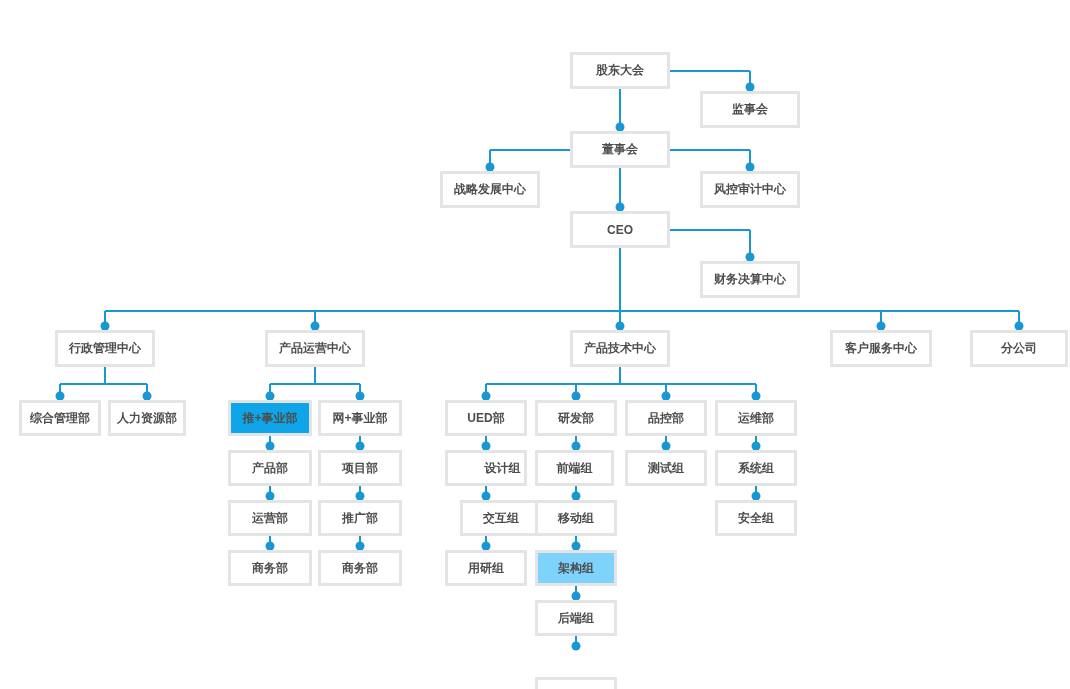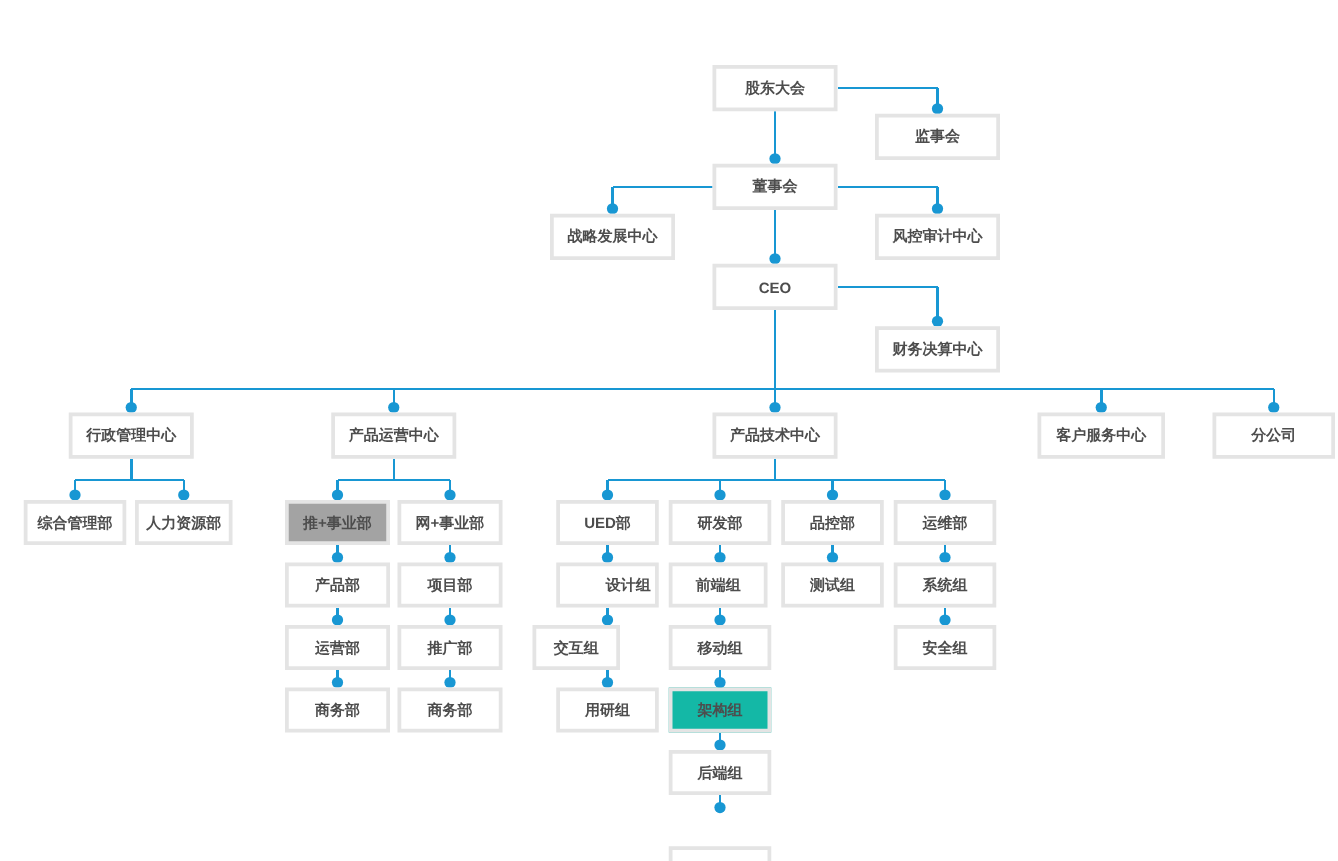--- a/index.html
+++ b/index.html
@@ -125,36 +125,36 @@
     <div class="node" style="left: 700px; top: 171px; width: 100px; height: 37px; background: rgb(255, 255, 255); border-color: rgb(228, 228, 228); color: rgb(77, 77, 77);">风控审计中心</div>
     <div class="node" style="left: 570px; top: 211px; width: 100px; height: 37px; background: rgb(255, 255, 255); border-color: rgb(228, 228, 228); color: rgb(77, 77, 77);">CEO</div>
     <div class="node" style="left: 700px; top: 261px; width: 100px; height: 37px; background: rgb(255, 255, 255); border-color: rgb(228, 228, 228); color: rgb(77, 77, 77);">财务决算中心</div>
     <div class="node" style="left: 55px; top: 330px; width: 100px; height: 37px; background: rgb(255, 255, 255); border-color: rgb(228, 228, 228); color: rgb(77, 77, 77);">行政管理中心</div>
     <div class="node" style="left: 265px; top: 330px; width: 100px; height: 37px; background: rgb(255, 255, 255); border-color: rgb(228, 228, 228); color: rgb(77, 77, 77);">产品运营中心</div>
     <div class="node" style="left: 570px; top: 330px; width: 100px; height: 37px; background: rgb(255, 255, 255); border-color: rgb(228, 228, 228); color: rgb(77, 77, 77);">产品技术中心</div>
     <div class="node" style="left: 830px; top: 330px; width: 102px; height: 37px; background: rgb(255, 255, 255); border-color: rgb(228, 228, 228); color: rgb(77, 77, 77);">客户服务中心</div>
     <div class="node" style="left: 970px; top: 330px; width: 98px; height: 37px; background: rgb(255, 255, 255); border-color: rgb(228, 228, 228); color: rgb(77, 77, 77);">分公司</div>
     <div class="node" style="left: 19px; top: 400px; width: 82px; height: 36px; background: rgb(255, 255, 255); border-color: rgb(228, 228, 228); color: rgb(77, 77, 77);">综合管理部</div>
     <div class="node" style="left: 108px; top: 400px; width: 78px; height: 36px; background: rgb(255, 255, 255); border-color: rgb(228, 228, 228); color: rgb(77, 77, 77);">人力资源部</div>
-    <div class="node" style="left: 228px; top: 400px; width: 84px; height: 36px; background: #a3a3a3; border-color: rgb(228, 228, 228); color: rgb(77, 77, 77);">推+事业部</div>
+    <div class="node" style="left: 228px; top: 400px; width: 84px; height: 36px; background: #0ea5e9; border-color: rgb(228, 228, 228); color: rgb(77, 77, 77);">推+事业部</div>
     <div class="node" style="left: 228px; top: 450px; width: 84px; height: 36px; background: rgb(255, 255, 255); border-color: rgb(228, 228, 228); color: rgb(77, 77, 77);">产品部</div>
     <div class="node" style="left: 228px; top: 500px; width: 84px; height: 36px; background: rgb(255, 255, 255); border-color: rgb(228, 228, 228); color: rgb(77, 77, 77); text-align: right;">运营部</div>
     <div class="node" style="left: 228px; top: 550px; width: 84px; height: 36px; background: rgb(255, 255, 255); border-color: rgb(228, 228, 228); color: rgb(77, 77, 77);">商务部</div>
     <div class="node" style="left: 318px; top: 400px; width: 84px; height: 36px; background: rgb(255, 255, 255); border-color: rgb(228, 228, 228); color: rgb(77, 77, 77);">网+事业部</div>
     <div class="node" style="left: 318px; top: 450px; width: 84px; height: 36px; background: rgb(255, 255, 255); border-color: rgb(228, 228, 228); color: rgb(77, 77, 77);">项目部</div>
     <div class="node" style="left: 318px; top: 500px; width: 84px; height: 36px; background: rgb(255, 255, 255); border-color: rgb(228, 228, 228); color: rgb(77, 77, 77);">推广部</div>
     <div class="node" style="left: 318px; top: 550px; width: 84px; height: 36px; background: rgb(255, 255, 255); border-color: rgb(228, 228, 228); color: rgb(77, 77, 77);">商务部</div>
     <div class="node" style="left: 445px; top: 400px; width: 82px; height: 36px; background: rgb(255, 255, 255); border-color: rgb(228, 228, 228); color: rgb(77, 77, 77);">UED部</div>
     <div class="node" style="left: 445px; top: 450px; width: 82px; height: 36px; background: rgb(255, 255, 255); border-color: rgb(228, 228, 228); color: rgb(77, 77, 77); padding-left: 33px;">设计组</div>
-    <div class="node" style="left: 426px; top: 500px; width: 70px; height: 36px; background: rgb(255, 255, 255); border-color: rgb(228, 228, 228); color: rgb(77, 77, 77);">交互组</div>
+    <div class="node" style="left: 460px; top: 500px; width: 82px; height: 36px; background: rgb(255, 255, 255); border-color: rgb(228, 228, 228); color: rgb(77, 77, 77);">交互组</div>
     <div class="node" style="left: 445px; top: 550px; width: 82px; height: 36px; background: rgb(255, 255, 255); border-color: rgb(228, 228, 228); color: rgb(77, 77, 77);">用研组</div>
     <div class="node" style="left: 535px; top: 400px; width: 82px; height: 36px; background: rgb(255, 255, 255); border-color: rgb(228, 228, 228); color: rgb(77, 77, 77);">研发部</div>
     <div class="node" style="left: 535px; top: 450px; width: 79px; height: 36px; background: rgb(255, 255, 255); border-color: rgb(228, 228, 228); color: rgb(77, 77, 77);">前端组</div>
     <div class="node" style="left: 535px; top: 500px; width: 82px; height: 36px; background: rgb(255, 255, 255); border-color: rgb(228, 228, 228); color: rgb(77, 77, 77);">移动组</div>
-    <div class="node" style="left: 535px; top: 550px; width: 82px; height: 36px; background: #14b8a6; border-color: rgb(228, 228, 228); color: rgb(77, 77, 77);">架构组</div>
+    <div class="node" style="left: 535px; top: 550px; width: 82px; height: 36px; background: #7dd3fc; border-color: rgb(228, 228, 228); color: rgb(77, 77, 77);">架构组</div>
     <div class="node" style="left: 535px; top: 600px; width: 82px; height: 36px; background: rgb(255, 255, 255); border-color: rgb(228, 228, 228); color: rgb(77, 77, 77);">后端组</div>
     <div class="node" style="left: 535px; top: 650px; width: 82px; height: 36px; background: rgb(255, 255, 255); border-color: rgb(228, 228, 228); color: rgb(77, 77, 77); margin-top: 27px;">数据组</div>
     <div class="node" style="left: 625px; top: 400px; width: 82px; height: 36px; background: rgb(255, 255, 255); border-color: rgb(228, 228, 228); color: rgb(77, 77, 77);">品控部</div>
     <div class="node" style="left: 625px; top: 450px; width: 82px; height: 36px; background: rgb(255, 255, 255); border-color: rgb(228, 228, 228); color: rgb(77, 77, 77);">测试组</div>
     <div class="node" style="left: 715px; top: 400px; width: 82px; height: 36px; background: rgb(255, 255, 255); border-color: rgb(228, 228, 228); color: rgb(77, 77, 77); text-align: center;">运维部</div>
     <div class="node" style="left: 715px; top: 450px; width: 82px; height: 36px; background: rgb(255, 255, 255); border-color: rgb(228, 228, 228); color: rgb(77, 77, 77);">系统组</div>
     <div class="node" style="left: 715px; top: 500px; width: 82px; height: 36px; background: rgb(255, 255, 255); border-color: rgb(228, 228, 228); color: rgb(77, 77, 77);">安全组</div>
   </div>
 
 </body></html>

